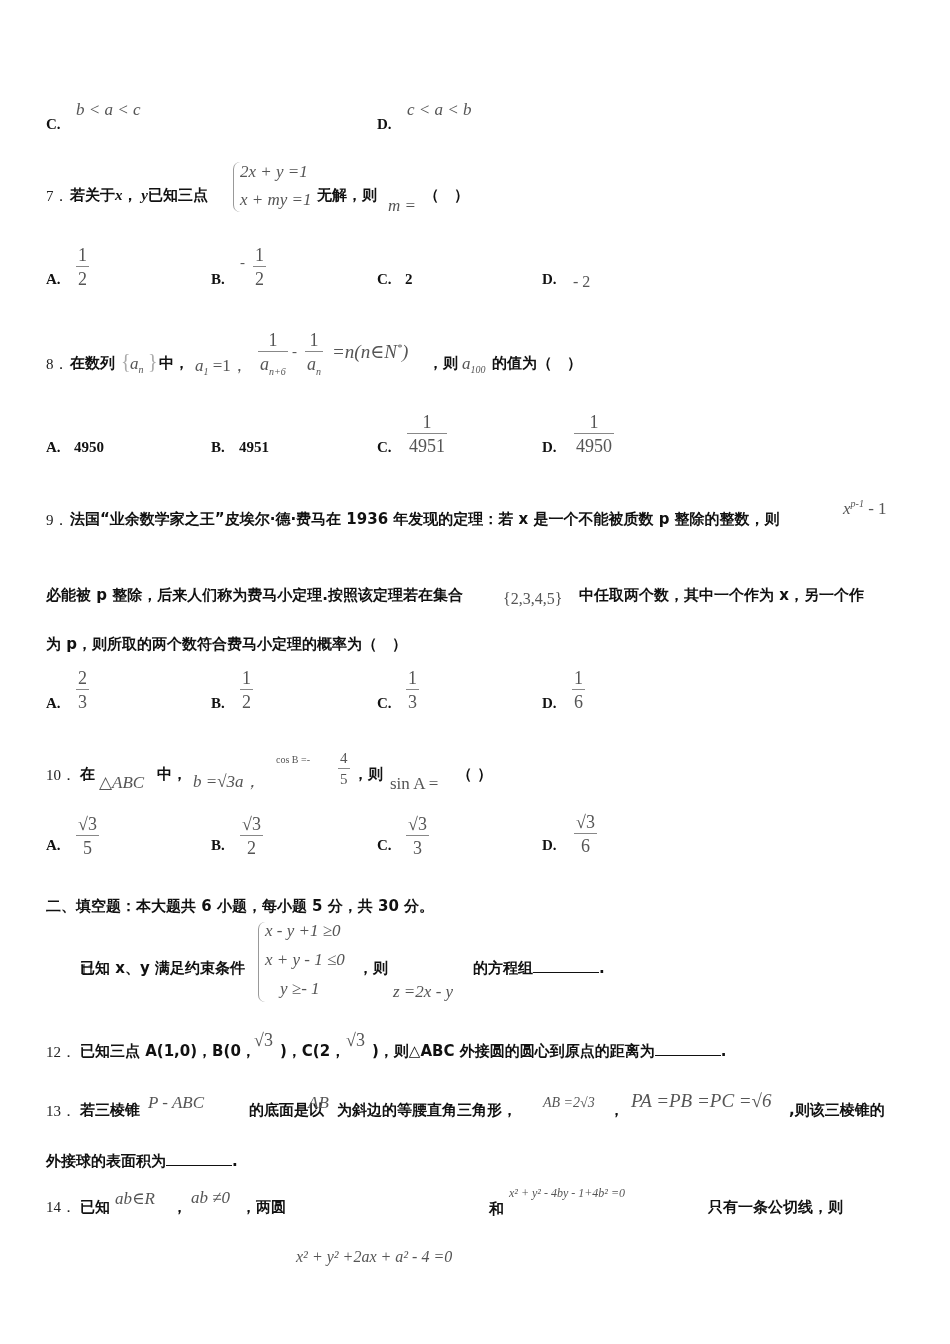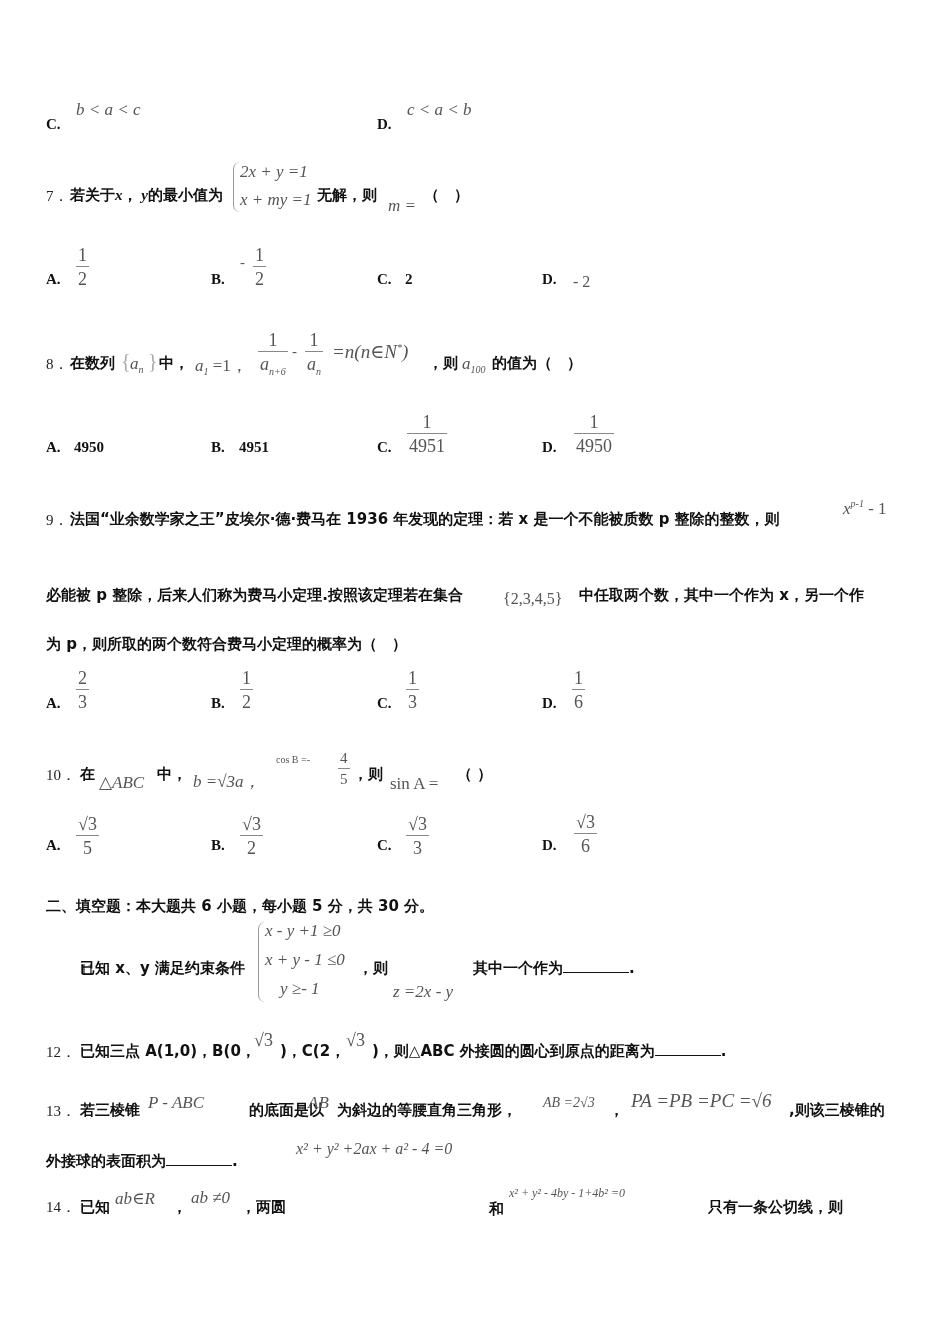--- a/index.html
+++ b/index.html
@@ -31,21 +31,21 @@
   <span class="abs opt" style="left:46px; top:116px;">C.</span>
   <span class="abs math" style="left:76px; top:100px;">b &lt; a &lt; c</span>
 </div>
 <div>
   <span class="abs opt" style="left:377px; top:116px;">D.</span>
   <span class="abs math" style="left:407px; top:100px;">c &lt; a &lt; b</span>
 </div>
 
 <div>
   <span class="abs num" style="left:46px; top:187px;">7．</span>
-  <span class="abs cn" style="left:70px; top:186px;"><span>若关于</span><span class="bold-it">x</span><span>，</span><span class="bold-it"> </span><span class="bold-it">y</span><span>的最小值为</span></span>
+  <span class="abs cn" style="left:70px; top:186px;"><span>若关于</span><span class="bold-it">x</span><span>，</span><span class="bold-it"> </span><span class="bold-it">y</span><span>已知三点</span></span>
   <div class="brace" style="left:233px; top:162px; width:6px; height:50px;"></div>
   <span class="abs math" style="left:240px; top:162px;">2x + y =1</span>
   <span class="abs math" style="left:240px; top:190px;">x + my =1</span>
   <span class="abs cn" style="left:317px; top:186px;">无解，则</span>
   <span class="abs math" style="left:388px; top:196px;">m =</span>
   <span class="abs cn" style="left:424px; top:186px;">（　）</span>
 
   <div>
     <span class="abs opt" style="left:46px; top:271px;">A.</span>
     <div class="frac" style="left:76px; top:246px;">
@@ -201,21 +201,21 @@
 
 <div>
   <span class="abs num" style="left:40px; top:960px;margin-left:40px;">11．</span>
   <span class="abs cn" style="left:80px; top:959px;">已知 x、y 满足约束条件</span>
   <div class="brace" style="left:258px; top:922px; width:6px; height:80px;"></div>
   <span class="abs math" style="left:265px; top:921px;">x - y +1 ≥0</span>
   <span class="abs math" style="left:265px; top:950px;">x + y - 1 ≤0</span>
   <span class="abs math" style="left:280px; top:979px;">y ≥- 1</span>
   <span class="abs cn" style="left:358px; top:959px;">，则</span>
   <span class="abs math" style="left:393px; top:982px;">z =2x - y</span>
-  <span class="abs cn" style="left:473px; top:959px;"><span>其中一个作为</span><span class="blank" style="width:66px;"></span><span>.</span></span>
+  <span class="abs cn" style="left:473px; top:959px;"><span>的方程组</span><span class="blank" style="width:66px;"></span><span>.</span></span>
 </div>
 
 <div>
   <span class="abs num" style="left:46px; top:1043px;">12．</span>
   <span class="abs cn" style="left:80px; top:1042px;">已知三点 A(1,0)，B(0，</span>
   <span class="abs mathn" style="left:254px; top:1030px; font-size:18px;">√3</span>
   <span class="abs cn" style="left:280px; top:1042px;">)，C(2，</span>
   <span class="abs mathn" style="left:346px; top:1030px; font-size:18px;">√3</span>
   <span class="abs cn" style="left:372px; top:1042px;"><span>)，则△ABC 外接圆的圆心到原点的距离为</span><span class="blank" style="width:66px;"></span><span>.</span></span>
 </div>
@@ -234,17 +234,17 @@
   <span class="abs cn" style="left:46px; top:1152px;"><span>外接球的表面积为</span><span class="blank" style="width:66px;"></span><span>.</span></span>
 </div>
 
 <div>
   <span class="abs num" style="left:46px; top:1198px;">14．</span>
   <span class="abs cn" style="left:80px; top:1198px;">已知</span>
   <span class="abs math" style="left:115px; top:1188px;">ab∈R</span>
   <span class="abs cn" style="left:172px; top:1198px;">，</span>
   <span class="abs math" style="left:191px; top:1188px;">ab ≠0</span>
   <span class="abs cn" style="left:241px; top:1198px;">，两圆</span>
-  <span class="abs math" style="left:296px; top:1140px; font-size:16px;">x² + y² +2ax + a² - 4 =0</span>
+  <span class="abs math" style="left:296px; top:1248px; font-size:16px;">x² + y² +2ax + a² - 4 =0</span>
   <span class="abs cn" style="left:489px; top:1200px;">和</span>
   <span class="abs math" style="left:509px; top:1186px; font-size:12px;">x² + y² - 4by - 1+4b² =0</span>
   <span class="abs cn" style="left:708px; top:1198px;">只有一条公切线，则</span>
 </div>
 
 </body></html>

